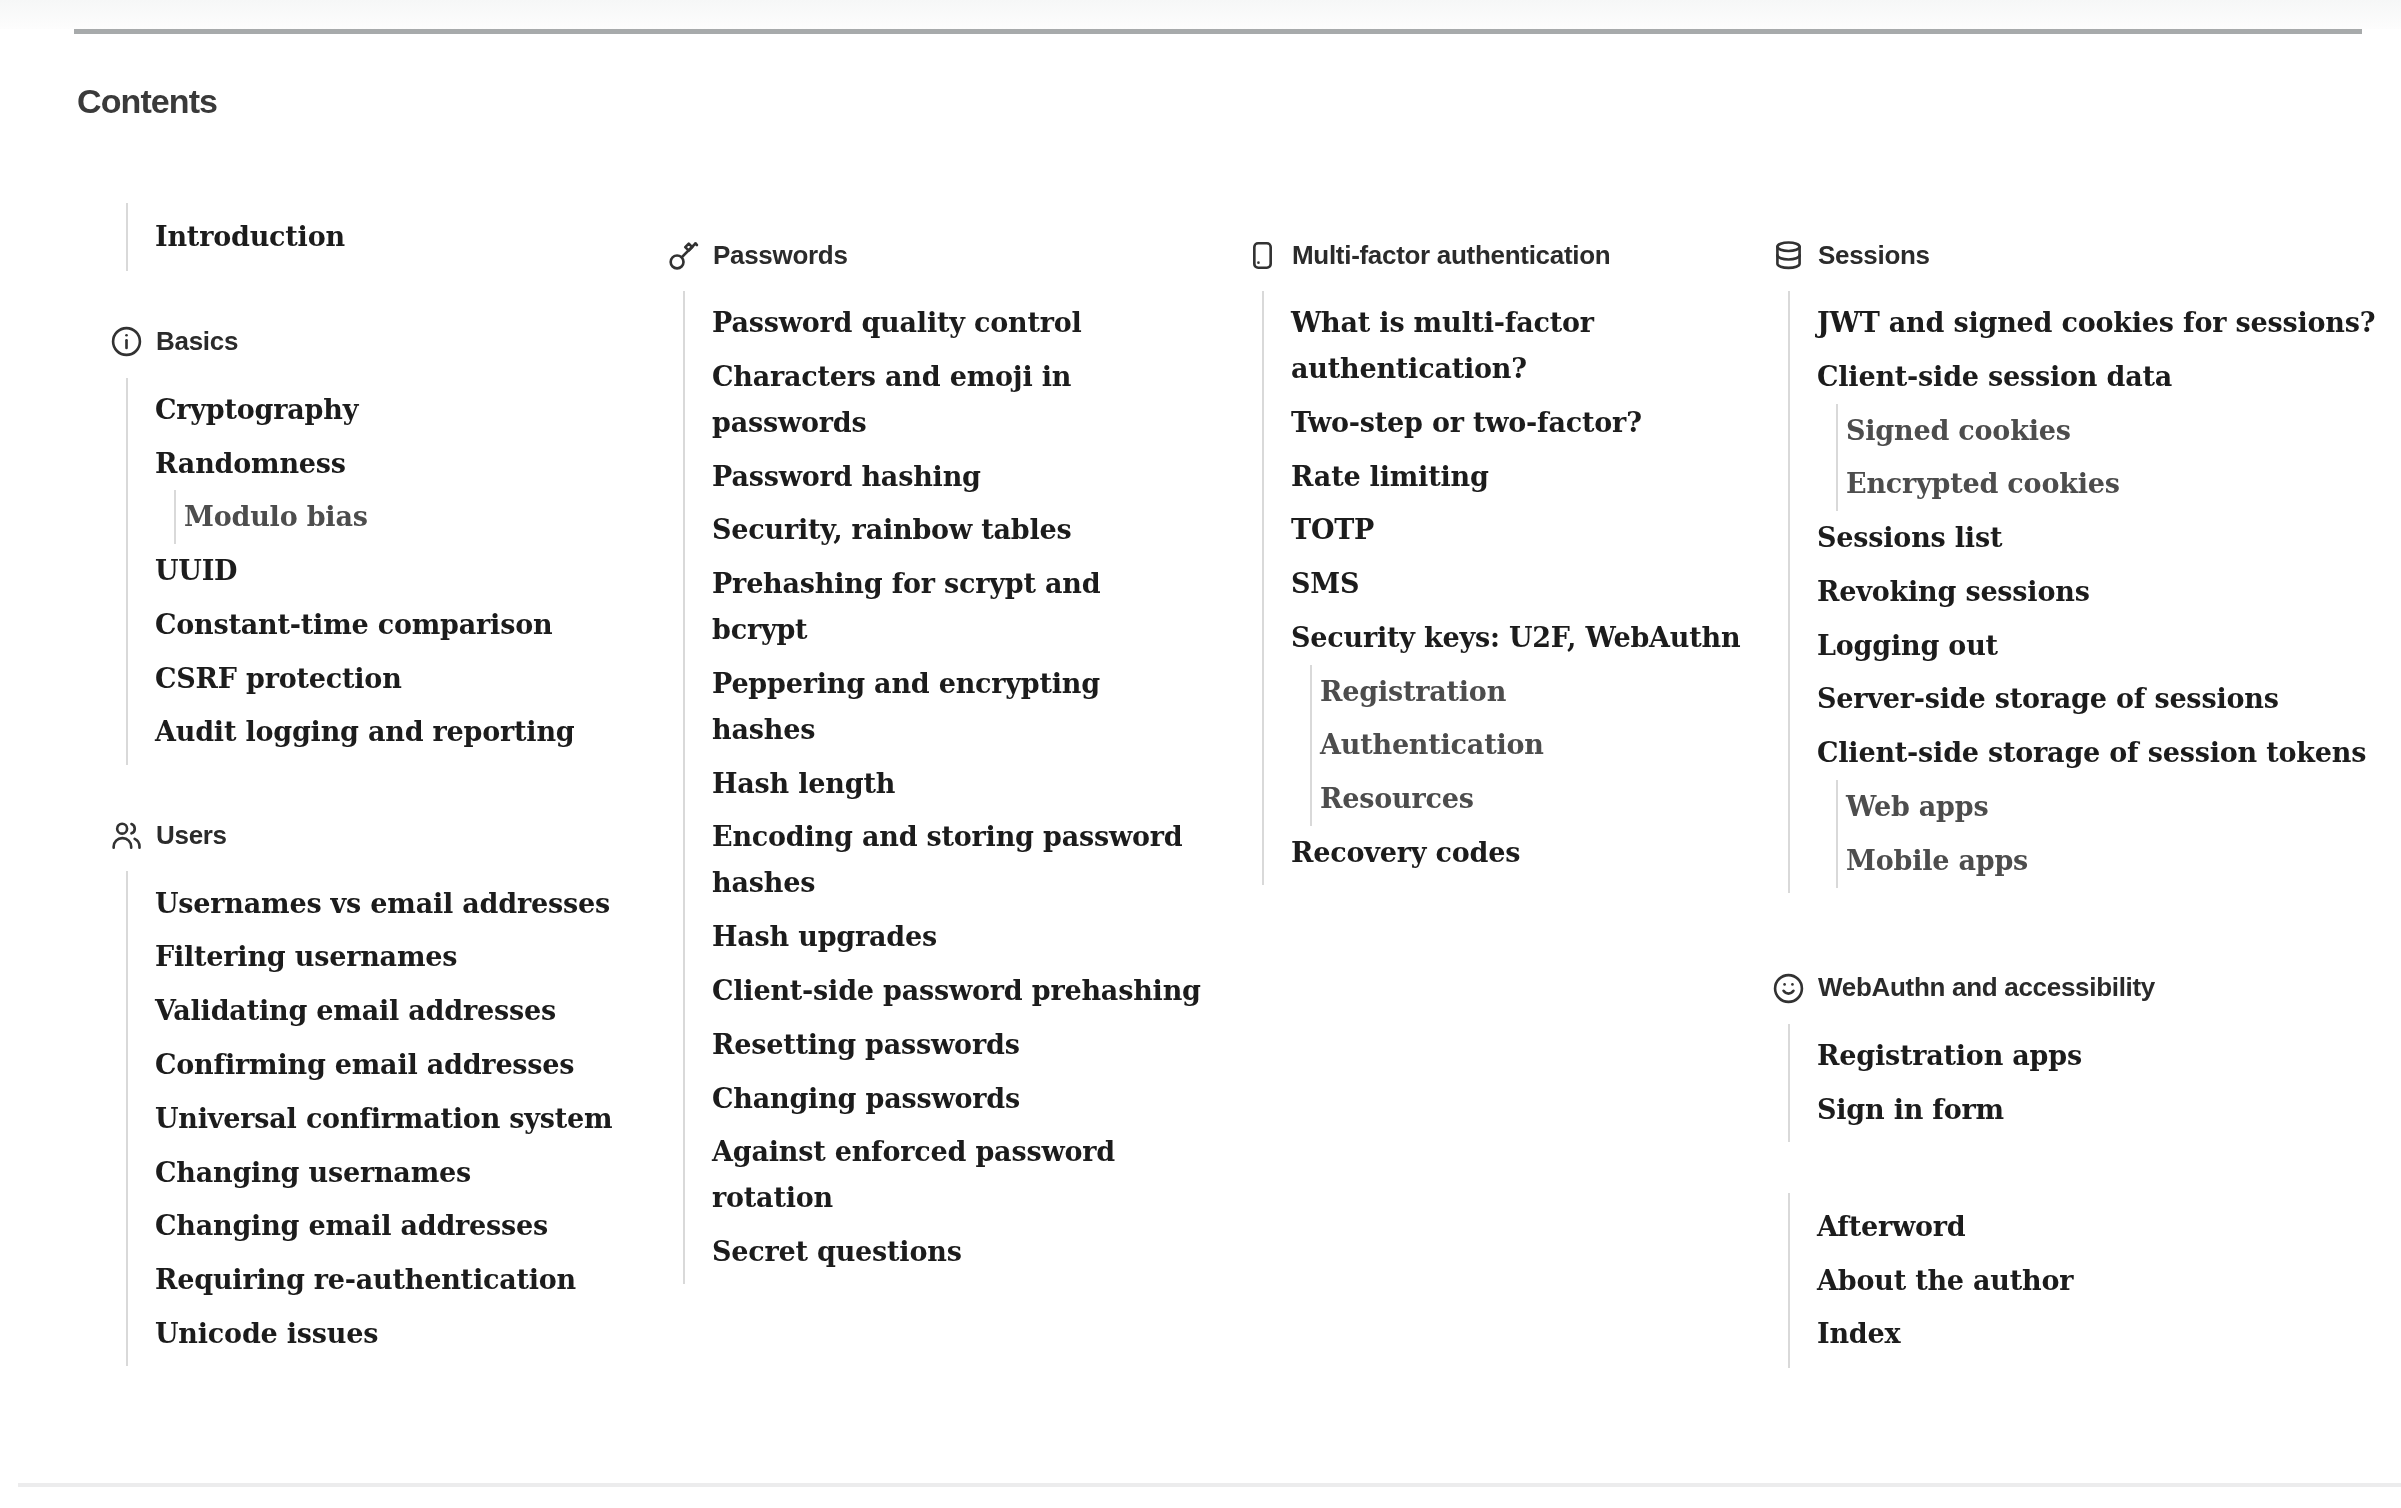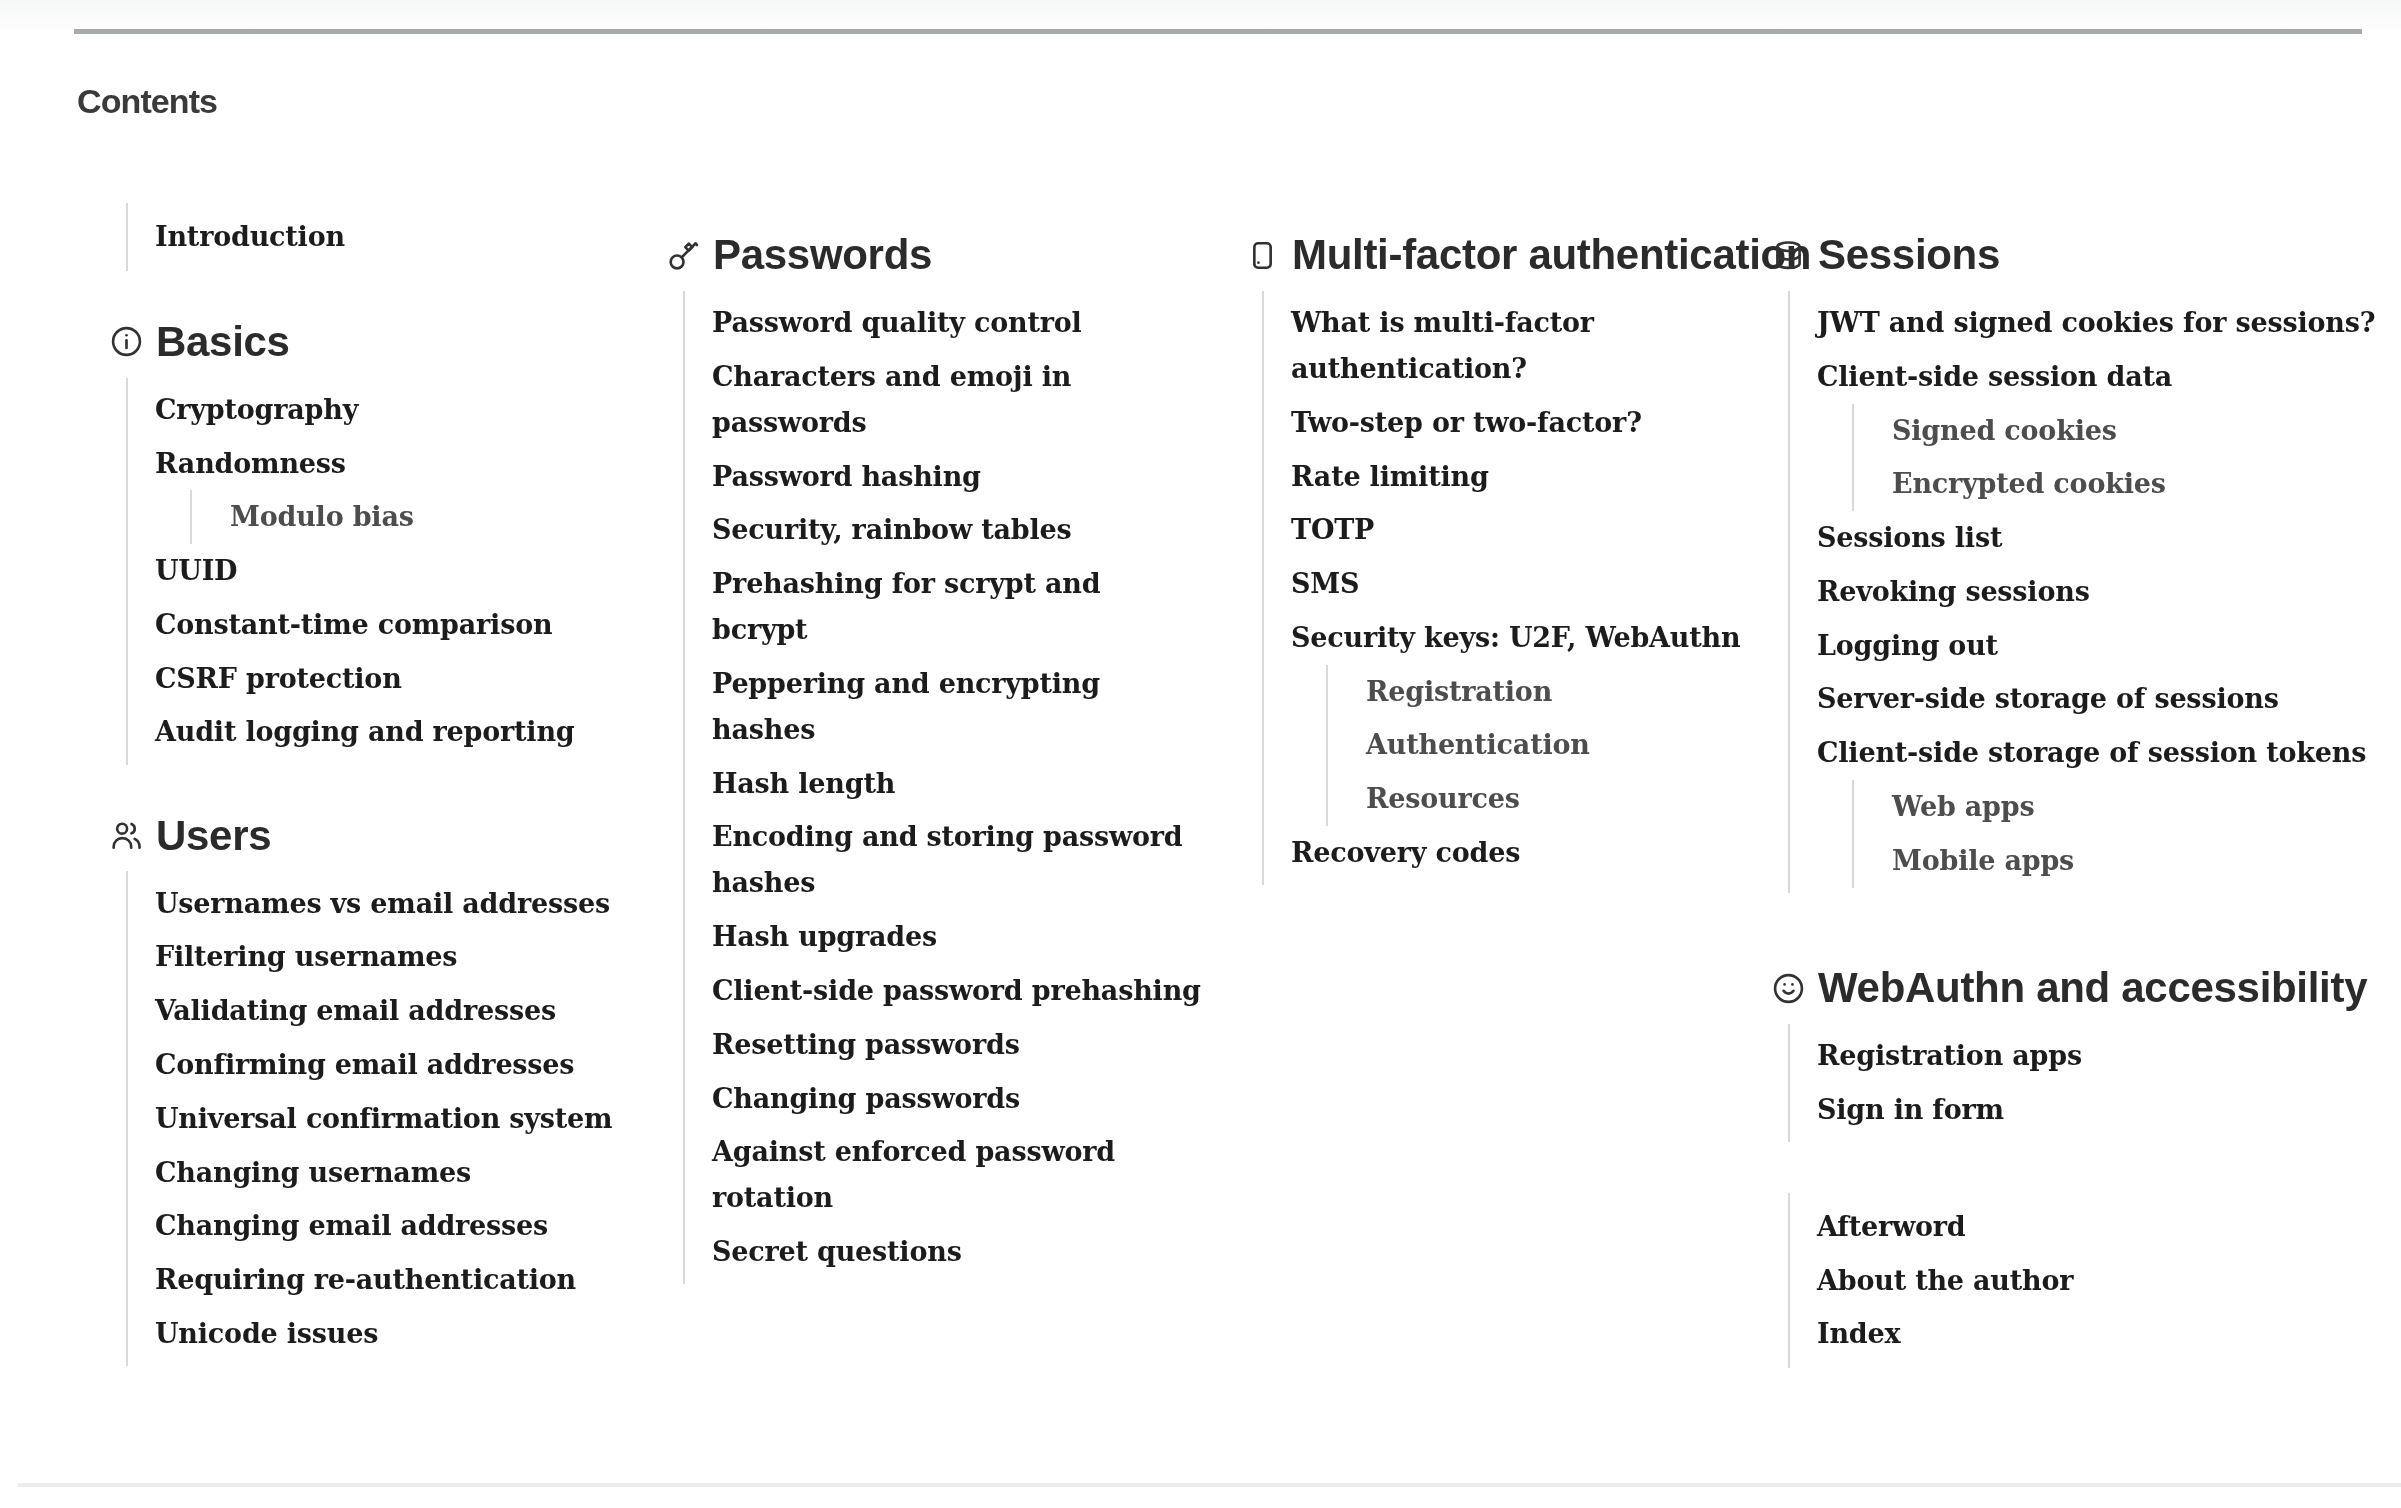--- a/index.html
+++ b/index.html
@@ -21,30 +21,30 @@
   #col2{left:713px;top:235px;width:490px;}
   #col3{left:1292px;top:235px;width:525px;}
   #col4{left:1818px;top:235px;width:560px;}
 
   .block+.block{margin-top:51px;}
   #col4 .block:nth-child(2){margin-top:75px;}
 
   .section-header{position:relative;display:flex;align-items:center;height:40px;margin-bottom:15.8px;}
   .hdr-icon{position:absolute;left:-47px;top:2.6px;width:35px;height:35px;color:#323232;}
   .hdr-icon svg{display:block;width:100%;height:100%;}
-  .hdr-title{font-size:42px;font-weight:600;color:#2b2b2b;letter-spacing:-0.3px;cursor:pointer;}
+  .hdr-title{font-size:26px;font-weight:600;color:#2b2b2b;letter-spacing:-0.3px;cursor:pointer;}
 
   .toc-list{border-left:2.6px solid #d9d9d9;margin-left:-30px;padding:5.3px 0 5.3px 27px;font-weight:bold;}
   .standalone .toc-list{padding-top:7px;padding-bottom:7px;}
   .toc-item{
     font-family:"DejaVu Serif","Liberation Serif",serif;
     font-size:27px;line-height:46px;padding:3.9px 0;
     color:#1c1c1c;letter-spacing:-0.2px;white-space:pre-line;cursor:pointer;
   }
-  .toc-sublist{border-left:2.6px solid #d9d9d9;margin-left:35px;padding-left:38px;}
+  .toc-sublist{border-left:2.6px solid #d9d9d9;margin-left:19px;padding-left:8px;}
   .toc-sublist .toc-item{color:#4d4d4d;}
 </style>
 </head>
 <body>
 
 <div class="top-strip"></div>
 <div class="top-rule"></div>
 <h1 class="page-title">Contents</h1>
 
 <div class="col" id="col1">

